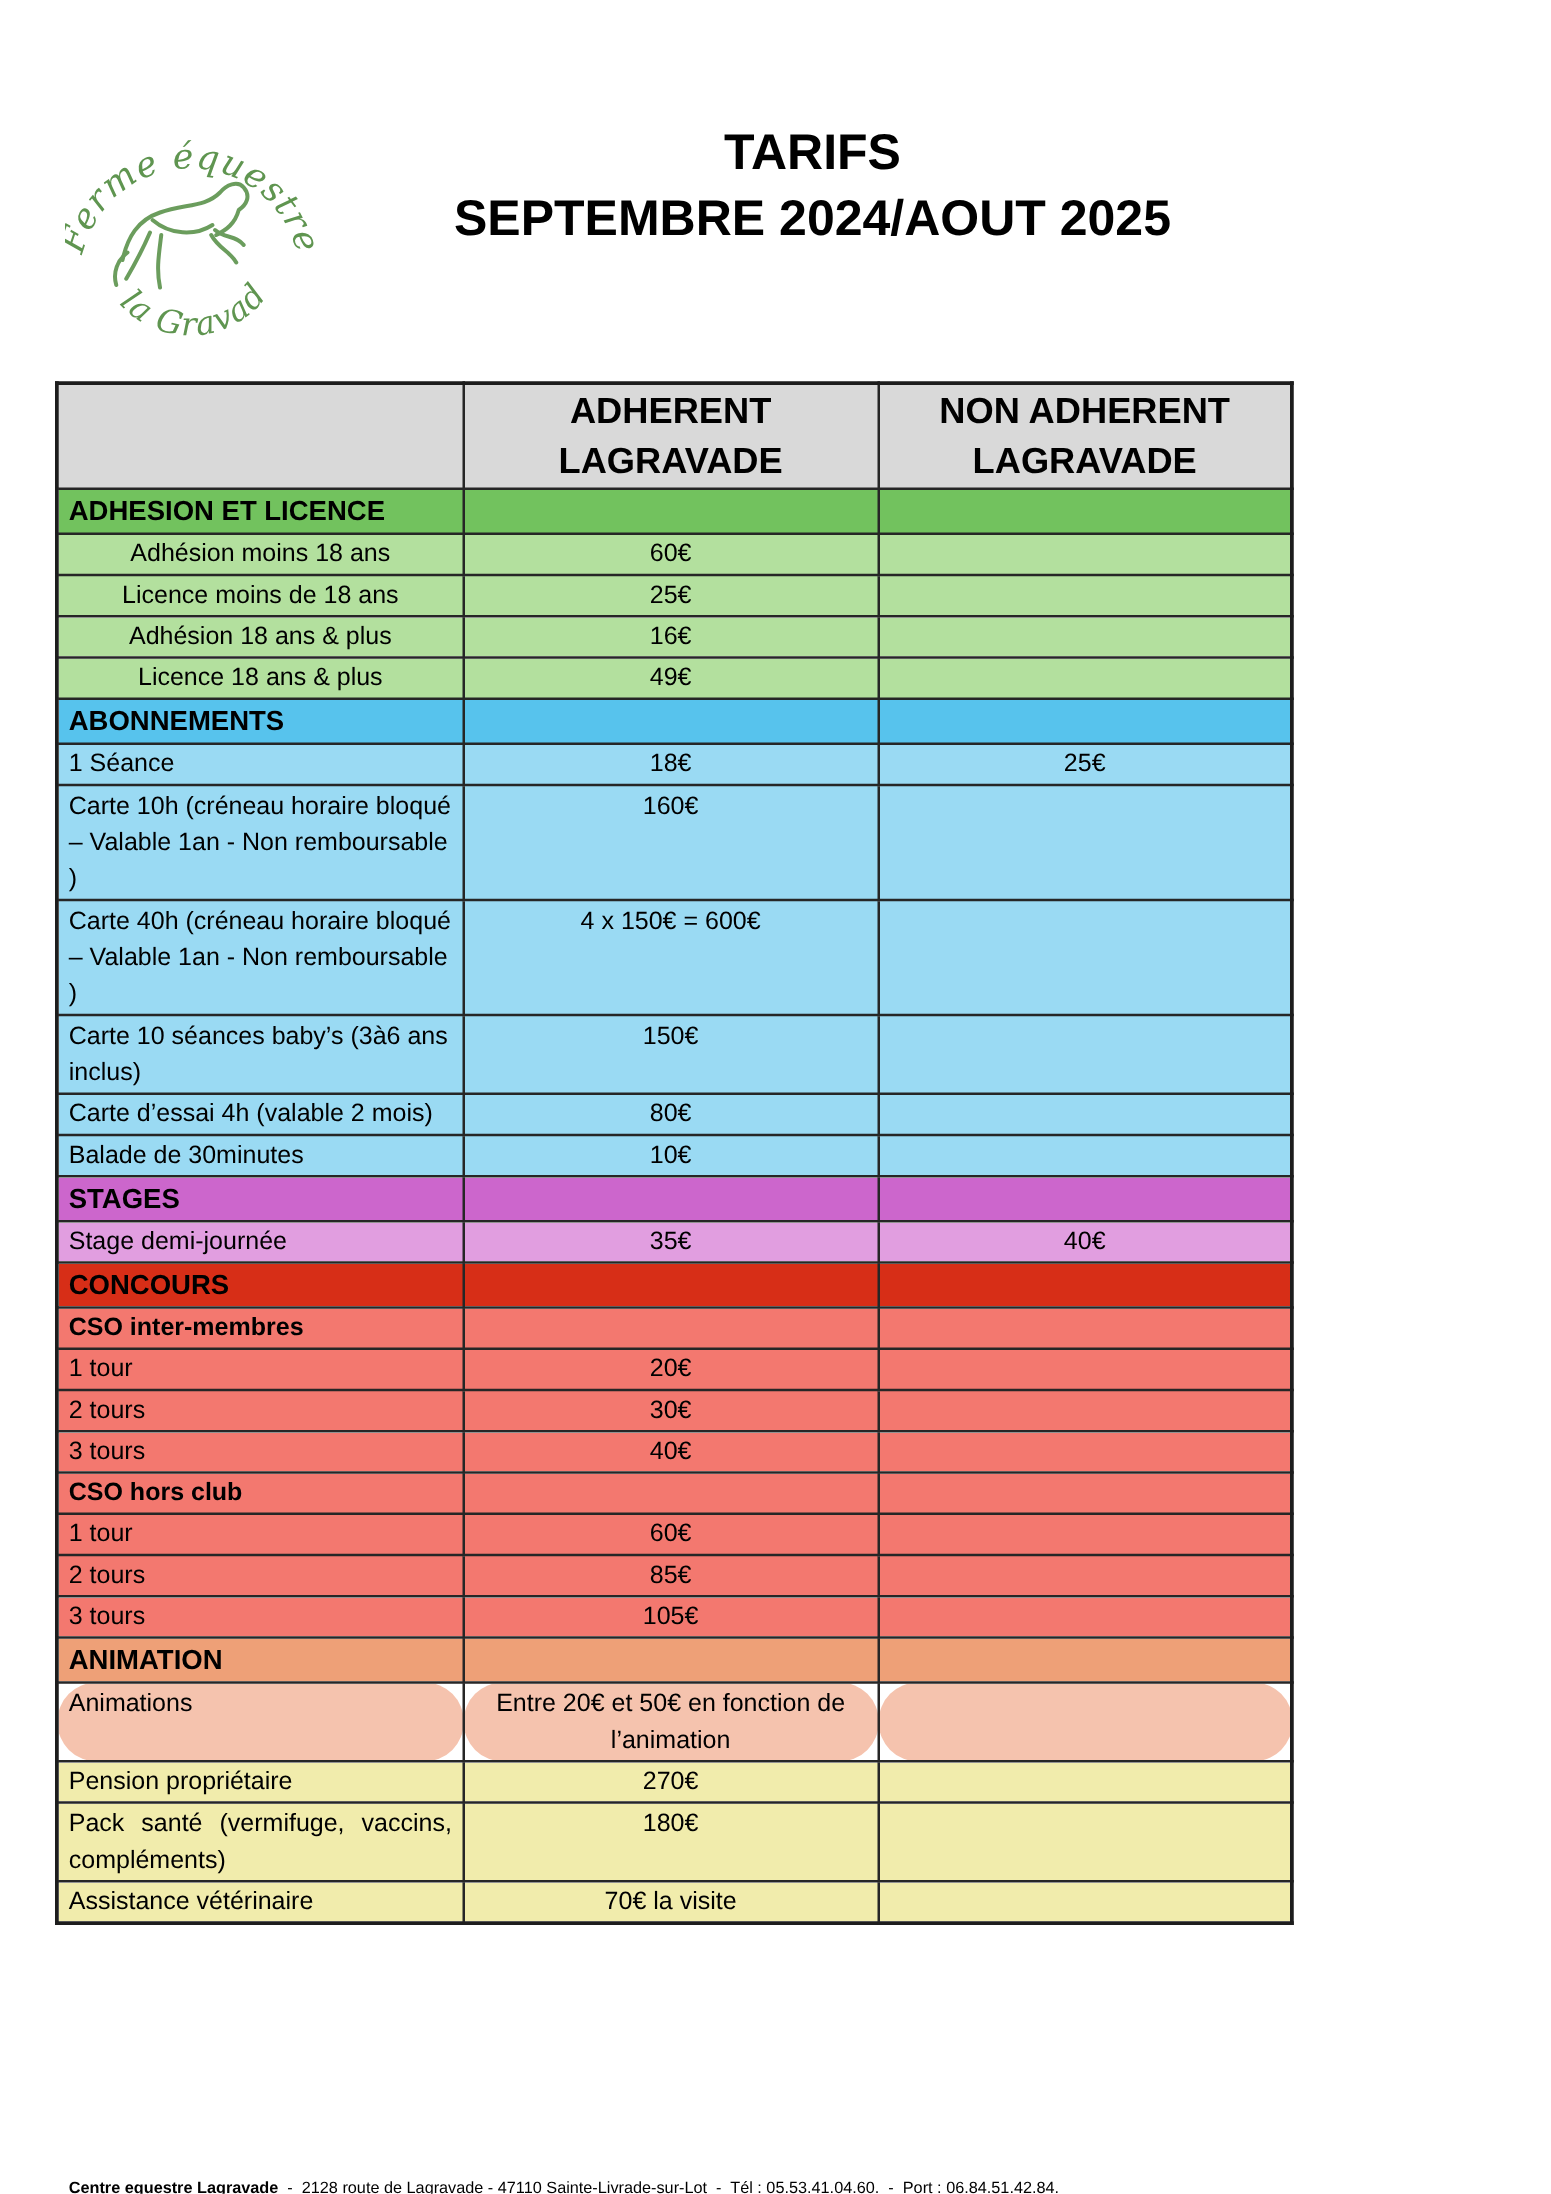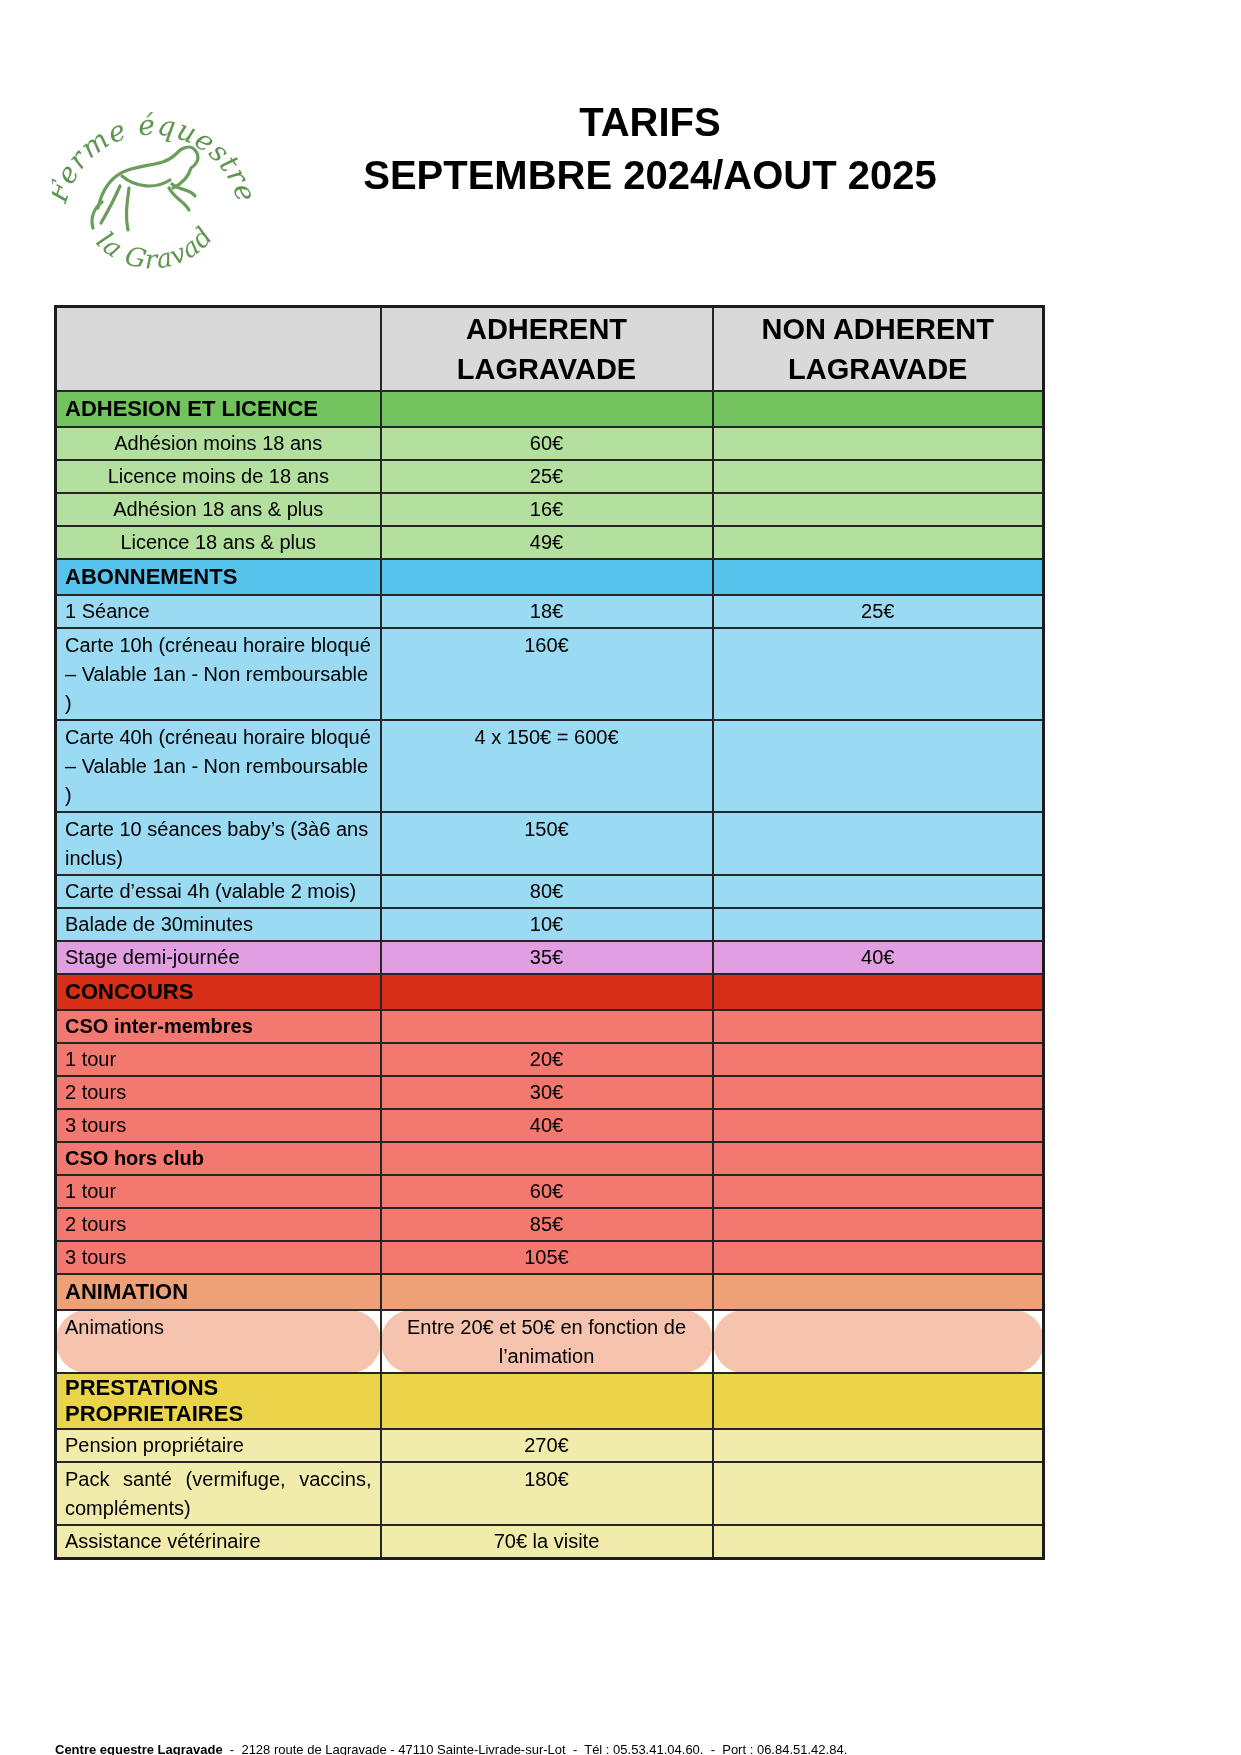--- a/index.html
+++ b/index.html
@@ -18,21 +18,21 @@
 
   
   .title{
     position:absolute;left:260px;top:96px;width:780px;
     text-align:center;font-weight:bold;font-size:40px;line-height:53px;
     letter-spacing:0px;
   }
 
   
   .tariff-table{
-    position:absolute;left:54px;top:305px;
+    position:absolute;left:44px;top:305px;
     border-collapse:collapse;
     table-layout:fixed;
     width:988px;
     font-size:20px;
   }
   .tariff-table td,.tariff-table th{
     border:2px solid #262626;
     padding:1px 8px;
     vertical-align:middle;
     overflow:hidden;
@@ -189,20 +189,25 @@
         <tr class="data-row theme-blue">
           <td class="c-label">Carte d’essai 4h (valable 2 mois)</td>
           <td class="c-val">80€</td>
           <td class="c-val"></td>
         </tr>
         <tr class="data-row theme-blue">
           <td class="c-label">Balade de 30minutes</td>
           <td class="c-val">10€</td>
           <td class="c-val"></td>
         </tr>
+        <tr class="section-row theme-magenta">
+          <td class="c-label">STAGES</td>
+          <td class="c-val"></td>
+          <td class="c-val"></td>
+        </tr>
         <tr class="data-row theme-magenta">
           <td class="c-label">Stage demi-journée</td>
           <td class="c-val">35€</td>
           <td class="c-val">40€</td>
         </tr>
         <tr class="section-row theme-red">
           <td class="c-label">CONCOURS</td>
           <td class="c-val"></td>
           <td class="c-val"></td>
         </tr>
@@ -249,25 +254,20 @@
         <tr class="section-row theme-orange">
           <td class="c-label">ANIMATION</td>
           <td class="c-val"></td>
           <td class="c-val"></td>
         </tr>
         <tr class="data-row theme-orange tall">
           <td class="c-label">Animations</td>
           <td class="c-val">Entre 20€ et 50€ en fonction de l’animation</td>
           <td class="c-val"></td>
         </tr>
-        <tr class="section-row theme-yellow">
-          <td class="c-label">PRESTATIONS PROPRIETAIRES</td>
-          <td class="c-val"></td>
-          <td class="c-val"></td>
-        </tr>
         <tr class="data-row theme-yellow">
           <td class="c-label">Pension propriétaire</td>
           <td class="c-val">270€</td>
           <td class="c-val"></td>
         </tr>
         <tr class="data-row theme-yellow tall">
           <td class="c-label justify">Pack santé (vermifuge, vaccins, compléments)</td>
           <td class="c-val">180€</td>
           <td class="c-val"></td>
         </tr>

